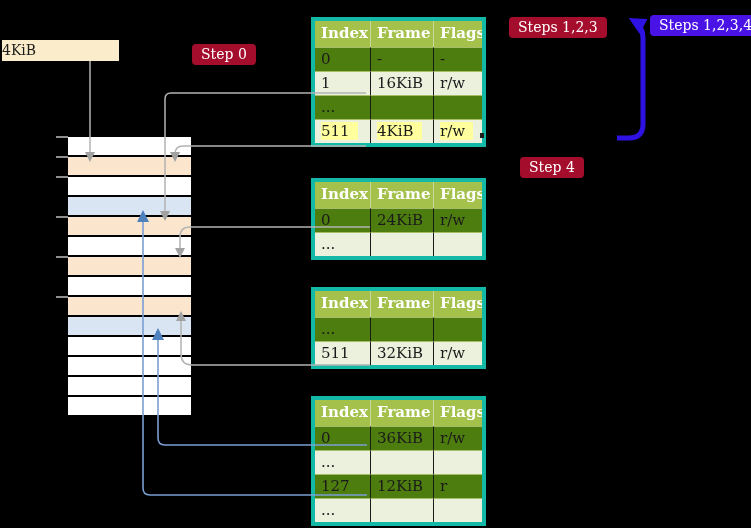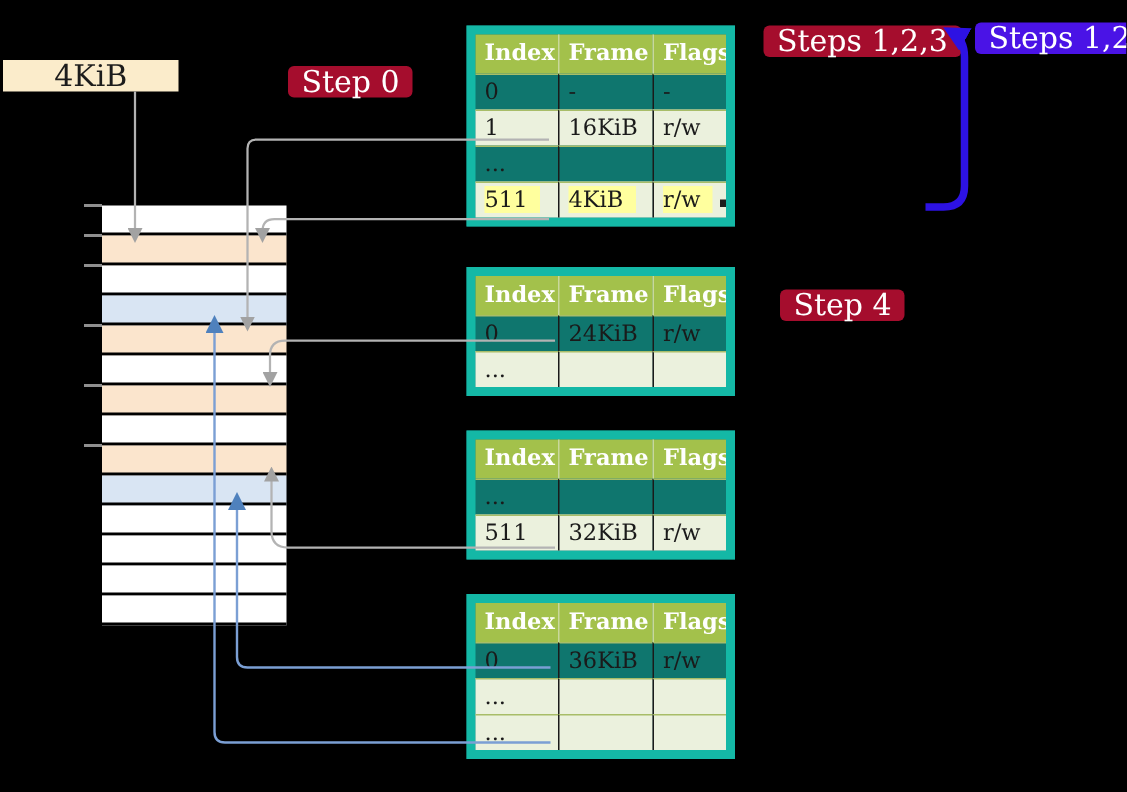--- a/index.html
+++ b/index.html
@@ -1,36 +1,36 @@
 <!DOCTYPE html>
 <html><head>
 <meta charset="utf-8">
 <style>
   html,body{margin:0;padding:0;background:#000;}
   .stage{position:relative;width:751px;height:528px;background:#000;overflow:hidden;
          font-family:"DejaVu Serif", serif;}
   
-  .lbl{position:absolute;font-size:20px;line-height:21px;text-align:center;white-space:nowrap;}
+  .lbl{position:absolute;font-size:14px;line-height:21px;text-align:left;white-space:nowrap;}
   .frame-label{left:2px;top:40px;width:117px;height:21px;background:#fbeccb;color:#1c1c1c;}
   .step{color:#fff;border-radius:4px;padding:0 9px;height:21px;}
   .step-red{background:#a50d2d;}
   .step-blue{background:#4a13e6;}
   .step0{left:192px;top:44px;}
   .steps123{left:509px;top:17px;}
   .steps1234{left:650px;top:15px;}
-  .step4{left:520px;top:157px;margin-top:36px;}
+  .step4{left:520px;top:157px;}
   
   .memcol{position:absolute;left:68px;top:137px;width:123px;}
   .mrow{height:18px;border-bottom:2px solid #000;background:#fff;}
   .mrow.pagetable{background:#fbe5cd;}
   .mrow.mapped{background:#d9e5f3;}
   .tick{position:absolute;left:56px;width:12px;height:2px;background:#8f8f8f;}
   
-  .ptable{position:absolute;left:311px;width:167px;background:#0f766e;
-          border:6px solid #14b8a6;}
+  .ptable{position:absolute;left:311px;width:167px;background:#4d7c0f;
+          border:4px solid #14b8a6;}
   .t1{top:17px;} .t2{top:178px;} .t3{top:287px;} .t4{top:396px;}
   .trow{display:grid;grid-template-columns:55px 63px 49px;}
   .tcell{height:24px;line-height:23px;font-size:15px;color:#1a1a1a;
          padding-left:6px;box-sizing:border-box;overflow:hidden;
          border-left:1px solid #1a1a1a;border-top:1px solid #a8bd68;}
   .trow .tcell:first-child{border-left:none;}
   .trow.thead .tcell{background:#a3c14b;color:#fff;font-weight:bold;height:26px;line-height:25px;
          border-left:1px solid #c9d89b;border-top:none;font-size:15px;}
   .trow.thead .tcell:first-child{border-left:none;}
   .trow.shade .tcell{background:#ebf1dd;}
@@ -136,20 +136,25 @@
       <div class="trow">
         <div class="tcell">0</div>
         <div class="tcell">36KiB</div>
         <div class="tcell">r/w</div>
       </div>
       <div class="trow shade">
         <div class="tcell">...</div>
         <div class="tcell"></div>
         <div class="tcell"></div>
       </div>
+      <div class="trow">
+        <div class="tcell">127</div>
+        <div class="tcell">12KiB</div>
+        <div class="tcell">r</div>
+      </div>
       <div class="trow shade">
         <div class="tcell">...</div>
         <div class="tcell"></div>
         <div class="tcell"></div>
       </div>
     </div>
 
   <svg class="overlay" width="751" height="528" viewBox="0 0 751 528">
     <defs>
       <marker id="gh" markerUnits="userSpaceOnUse" markerWidth="10" markerHeight="10" refX="8" refY="5" orient="auto">

